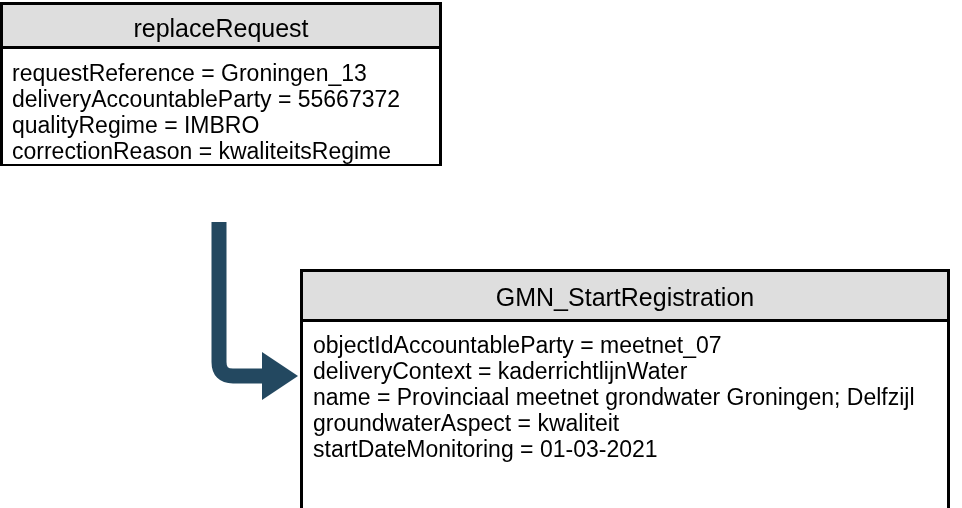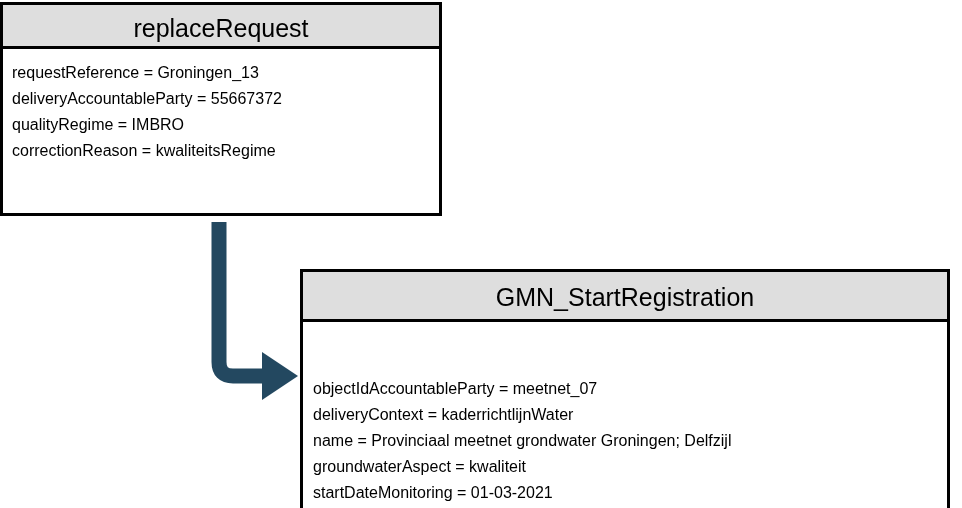--- a/index.html
+++ b/index.html
@@ -44,32 +44,32 @@
     white-space: nowrap;
     overflow: hidden;
   }
 
   .obj-body {
     box-sizing: border-box;
     background: #ffffff;
   }
 
   .obj-attr {
-    font-size: 16px;
+    font-size: 23px;
     line-height: 26px;
     white-space: nowrap;
     color: #000000;
   }
 
   
   #box-replace-request {
     left: 0px;
     top: 2px;
     width: 442px;
-    height: 214px;
+    height: 164px;
   }
   #box-replace-request .obj-header {
     height: 44px;
     padding-top: 11px;
   }
   #box-replace-request .obj-body {
     padding: 11px 0 0 9px;
   }
 
   
@@ -78,21 +78,20 @@
     top: 269px;
     width: 650px;
     height: 246px;
   }
   #box-gmn-startregistration .obj-header {
     height: 50px;
     padding-top: 13px;
   }
   #box-gmn-startregistration .obj-body {
     padding: 10px 0 0 10px;
-    margin-top: 44px;
   }
 
   
   #connector {
     position: absolute;
     left: 0;
     top: 0;
     width: 962px;
     height: 508px;
     pointer-events: none;

